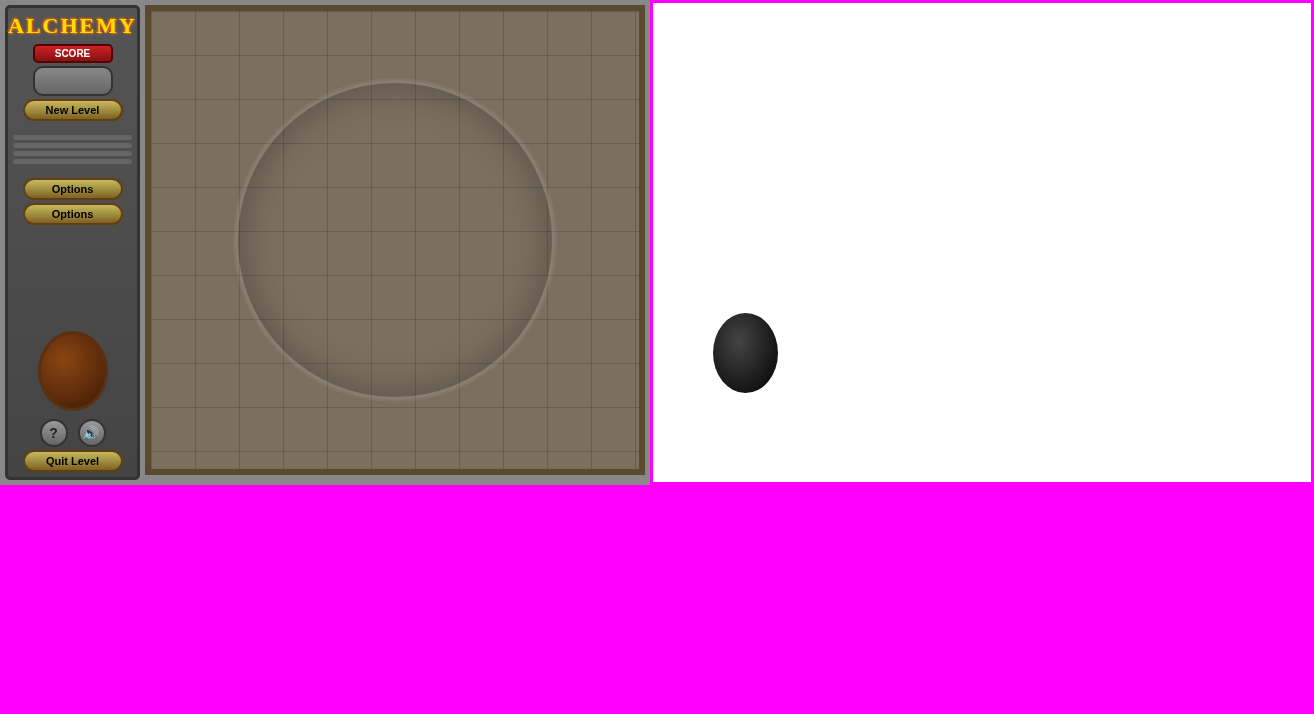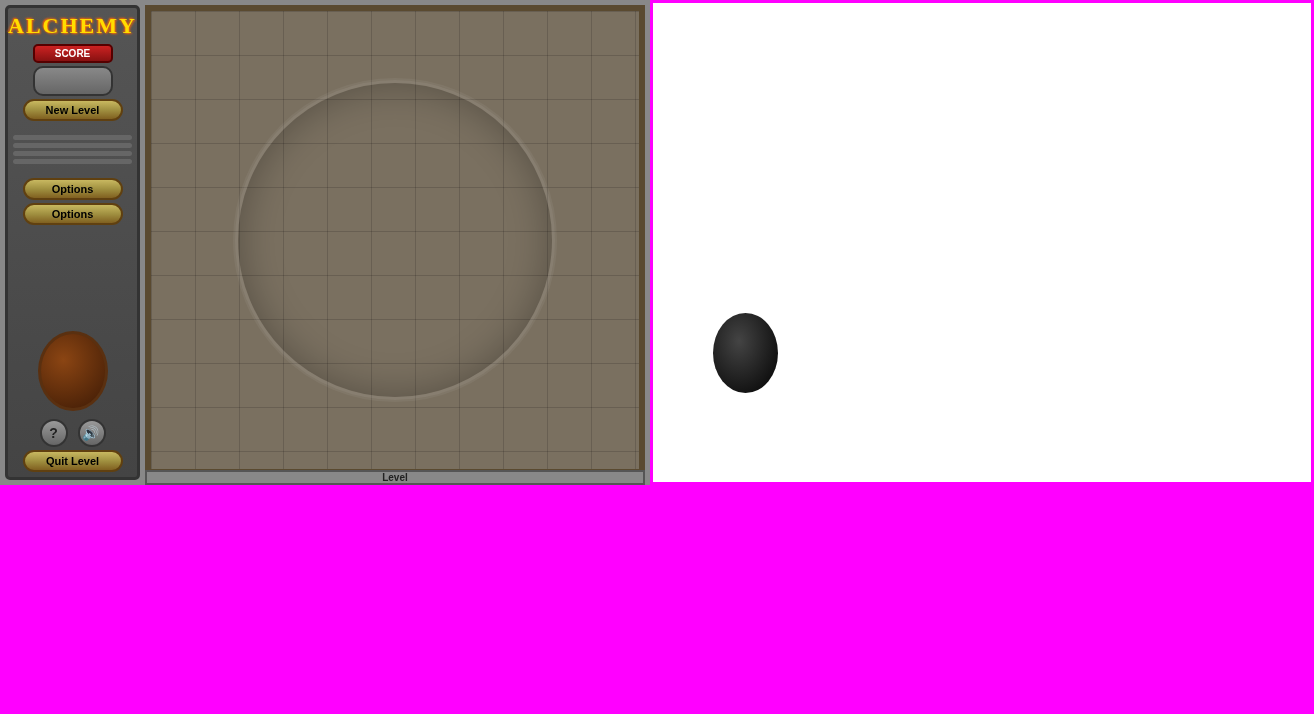--- a/index.html
+++ b/index.html
@@ -228,23 +228,20 @@
     <button class="sidebar-btn">Options</button>
     <div class="spacer"></div>
     <div class="orb-container"></div>
     <div class="bottom-btns">
       <div class="icon-btn">?</div>
       <div class="icon-btn">🔊</div>
     </div>
     <button class="sidebar-btn">Quit Level</button>
   </div>
 
-  <div id="level-bar">
-    <span class="level-label">Level</span>
-  </div>
 </div>
 
 <div id="right-panel">
   <div class="black-egg"></div>
 </div>
 
 <div id="bottom-strip">
 
   
   

